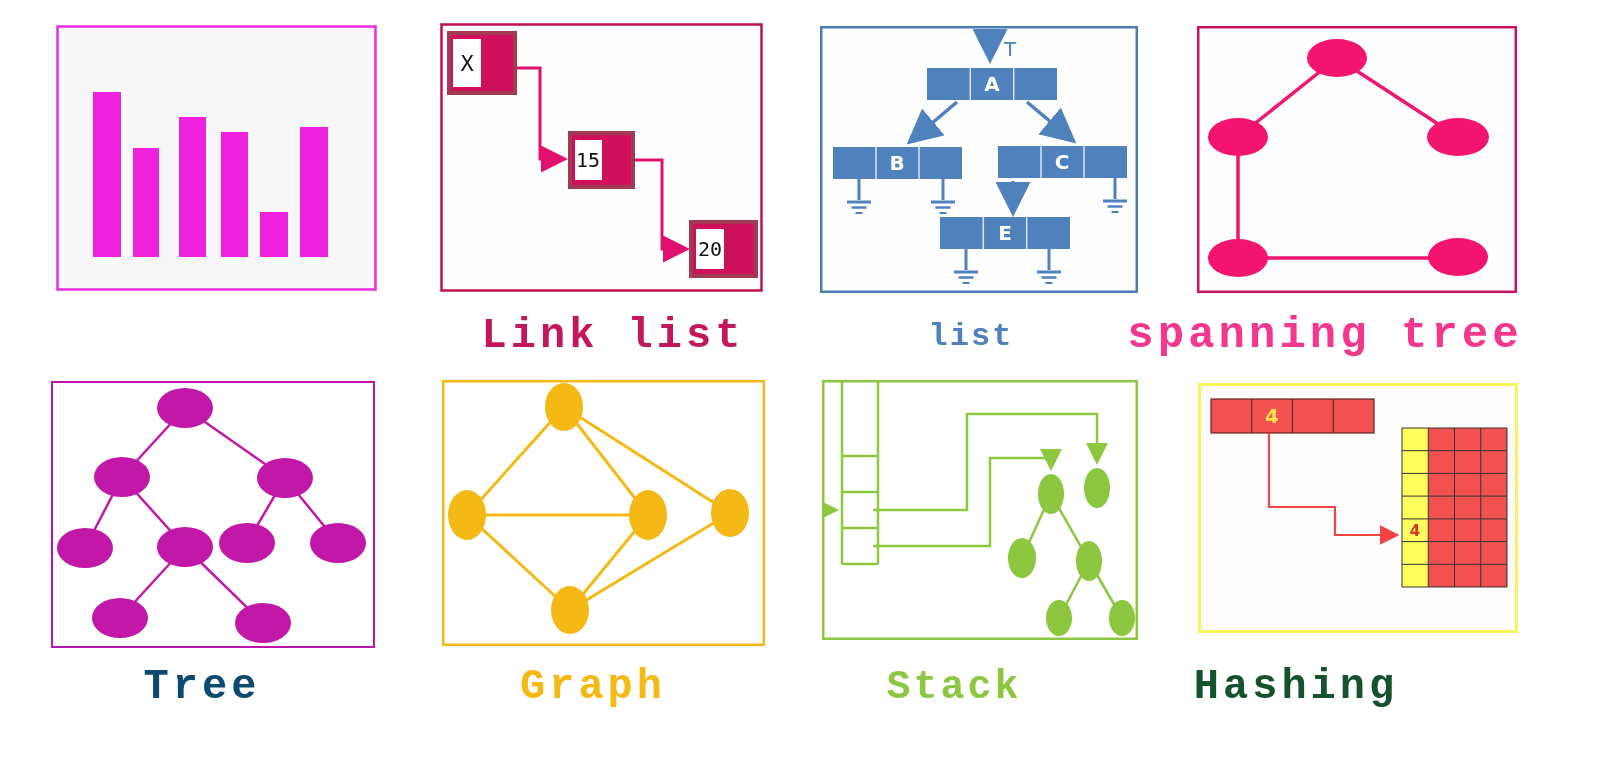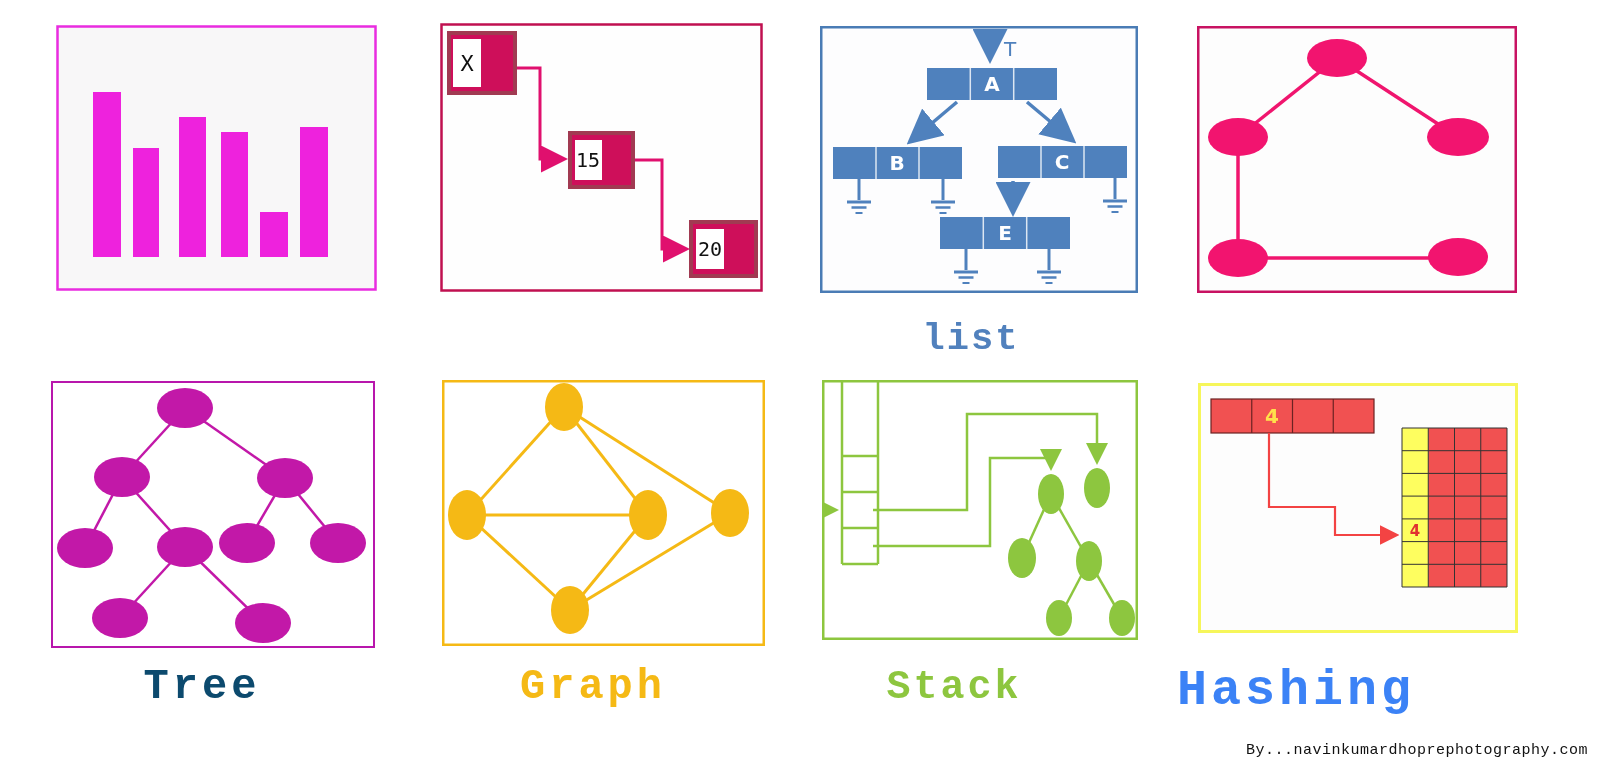--- a/index.html
+++ b/index.html
@@ -4,26 +4,26 @@
 <style>
   html,body{margin:0;padding:0;background:#ffffff;}
   #stage{position:relative;width:1600px;height:769px;background:#ffffff;overflow:hidden;
          font-family:"Liberation Mono",monospace;}
   .panel{position:absolute;}
   .panel svg{display:block;}
   .plabel{position:absolute;transform:translateX(-50%);white-space:nowrap;
           font-family:"Liberation Mono",monospace;font-weight:bold;line-height:1;}
   #lbl-sorting  {left:207px;top:315px;font-size:42px;letter-spacing:4px;color:#F23EE4;}
   #lbl-linklist {left:613px;top:315px;font-size:42px;letter-spacing:4px;color:#C4175B;}
-  #lbl-list     {left:971px;top:321px;font-size:37px;letter-spacing:2px;color:#5181BD;}
+  #lbl-list     {left:971px;top:321px;font-size:32px;letter-spacing:2px;color:#5181BD;}
   #lbl-spanning {left:1325px;top:313px;font-size:44px;letter-spacing:4px;color:#F5368F;}
   #lbl-tree     {left:202px;top:666px;font-size:42px;letter-spacing:4px;color:#0c4a6e;}
   #lbl-graph    {left:593px;top:666px;font-size:42px;letter-spacing:4px;color:#F5B915;}
   #lbl-stack    {left:954px;top:668px;font-size:40px;letter-spacing:3px;color:#8DC63F;}
-  #lbl-hashing  {left:1296px;top:666px;font-size:50px;letter-spacing:4px;color:#3b82f6;}
+  #lbl-hashing  {left:1296px;top:666px;font-size:42px;letter-spacing:4px;color:#14532d;}
   #watermark{position:absolute;right:12px;top:742px;font-family:"Liberation Mono",monospace;
              font-size:15px;letter-spacing:0.5px;color:#111111;}
   text{font-family:"DejaVu Sans",sans-serif;}
   .monotxt{font-family:"DejaVu Sans Mono",monospace;}
 </style>
 </head>
 <body>
 
 <div id="stage">
 
@@ -239,20 +239,21 @@
         <rect x="230.25" y="45" width="78.75" height="159" fill="#F15151"></rect>
         <g stroke="#333333" stroke-width="1" fill="none">
           <path d="M204,45 V204 M230.25,45 V204 M256.5,45 V204 M282.75,45 V204 M309,45 V204"></path>
           <path d="M204,45 H309 M204,67.7 H309 M204,90.4 H309 M204,113.1 H309 M204,135.9 H309 M204,158.6 H309 M204,181.3 H309 M204,204 H309"></path>
         </g>
         <text x="217" y="153" font-size="15" font-weight="bold" fill="#E03030" text-anchor="middle">4</text>
       </g>
     </svg>
   </div>
 
+  <div class="plabel" id="lbl-linklist">Link list</div>
   <div class="plabel" id="lbl-list">list</div>
+  <div class="plabel" id="lbl-spanning">spanning tree</div>
   <div class="plabel" id="lbl-tree">Tree</div>
   <div class="plabel" id="lbl-graph">Graph</div>
   <div class="plabel" id="lbl-stack">Stack</div>
   <div class="plabel" id="lbl-hashing">Hashing</div>
 
-  <div id="watermark">By...navinkumardhoprephotography.com</div>
 </div>
 
 </body></html>

